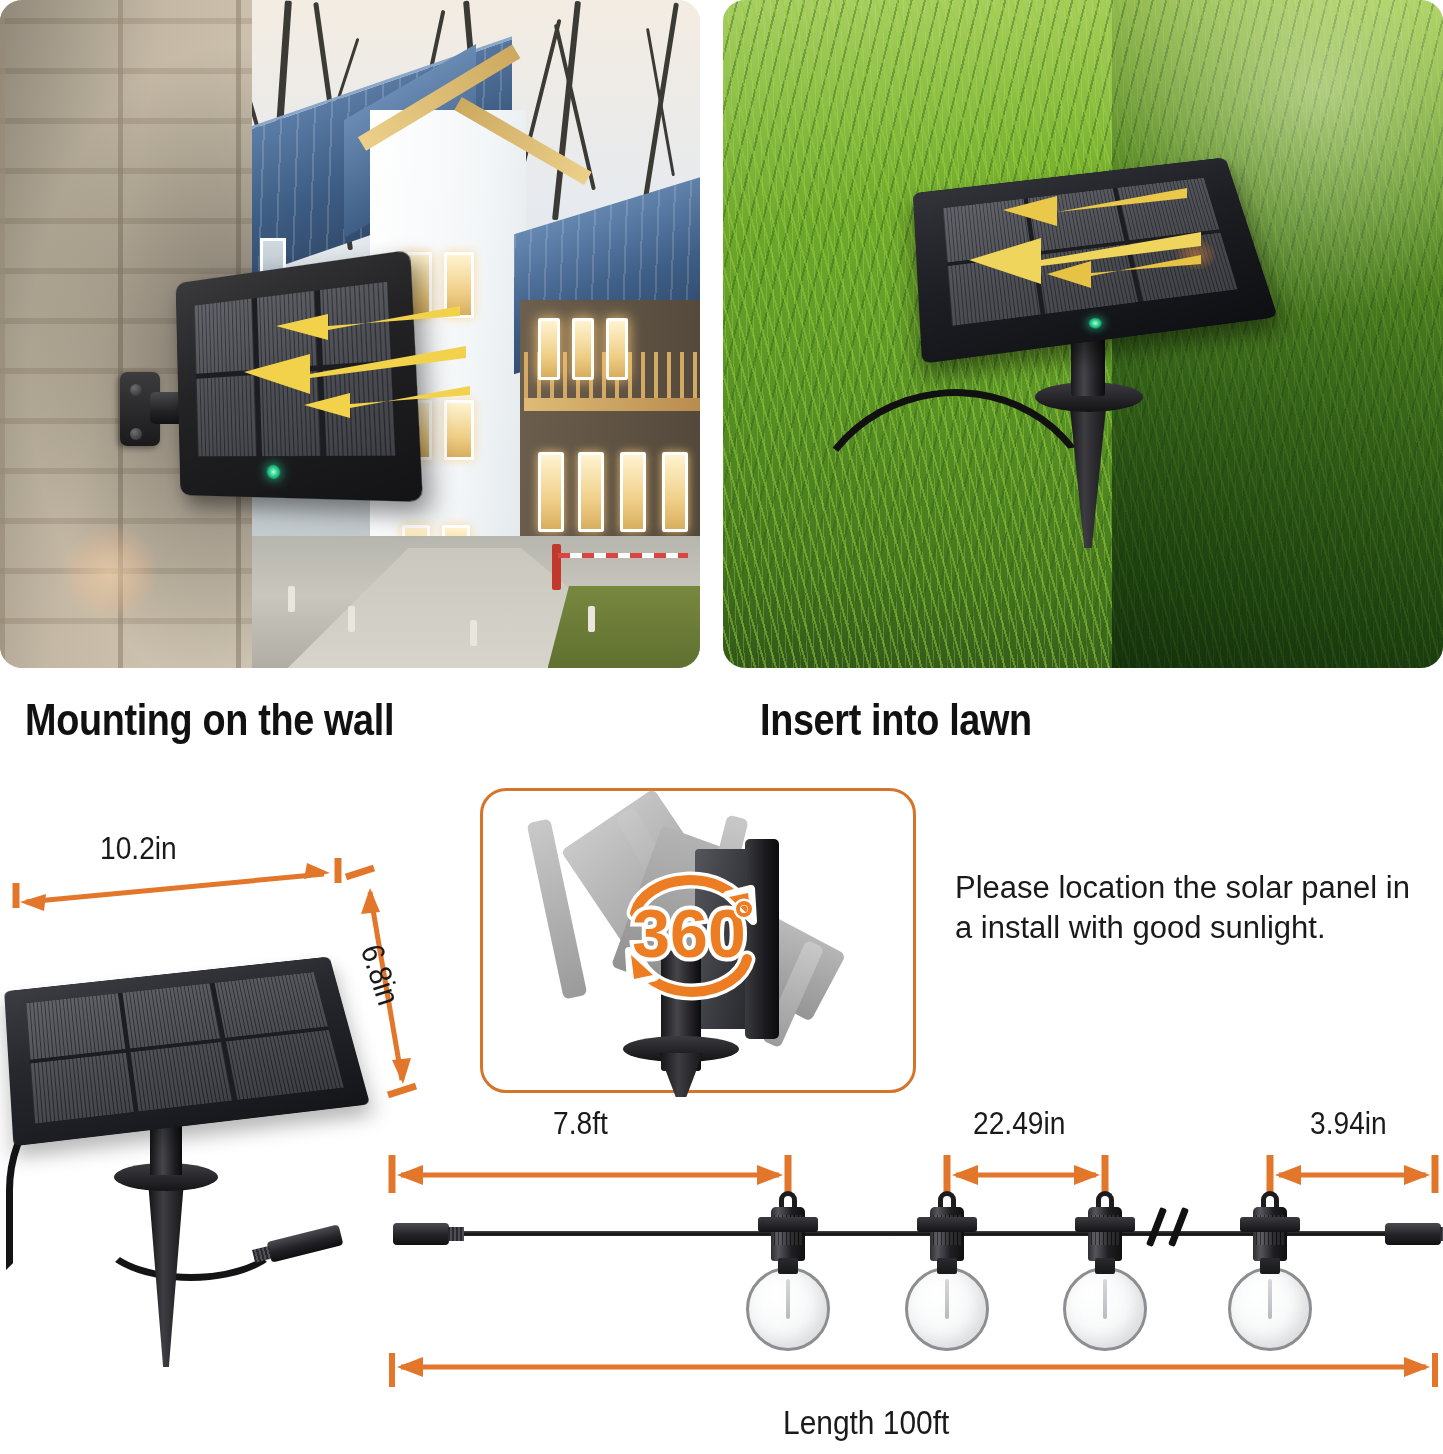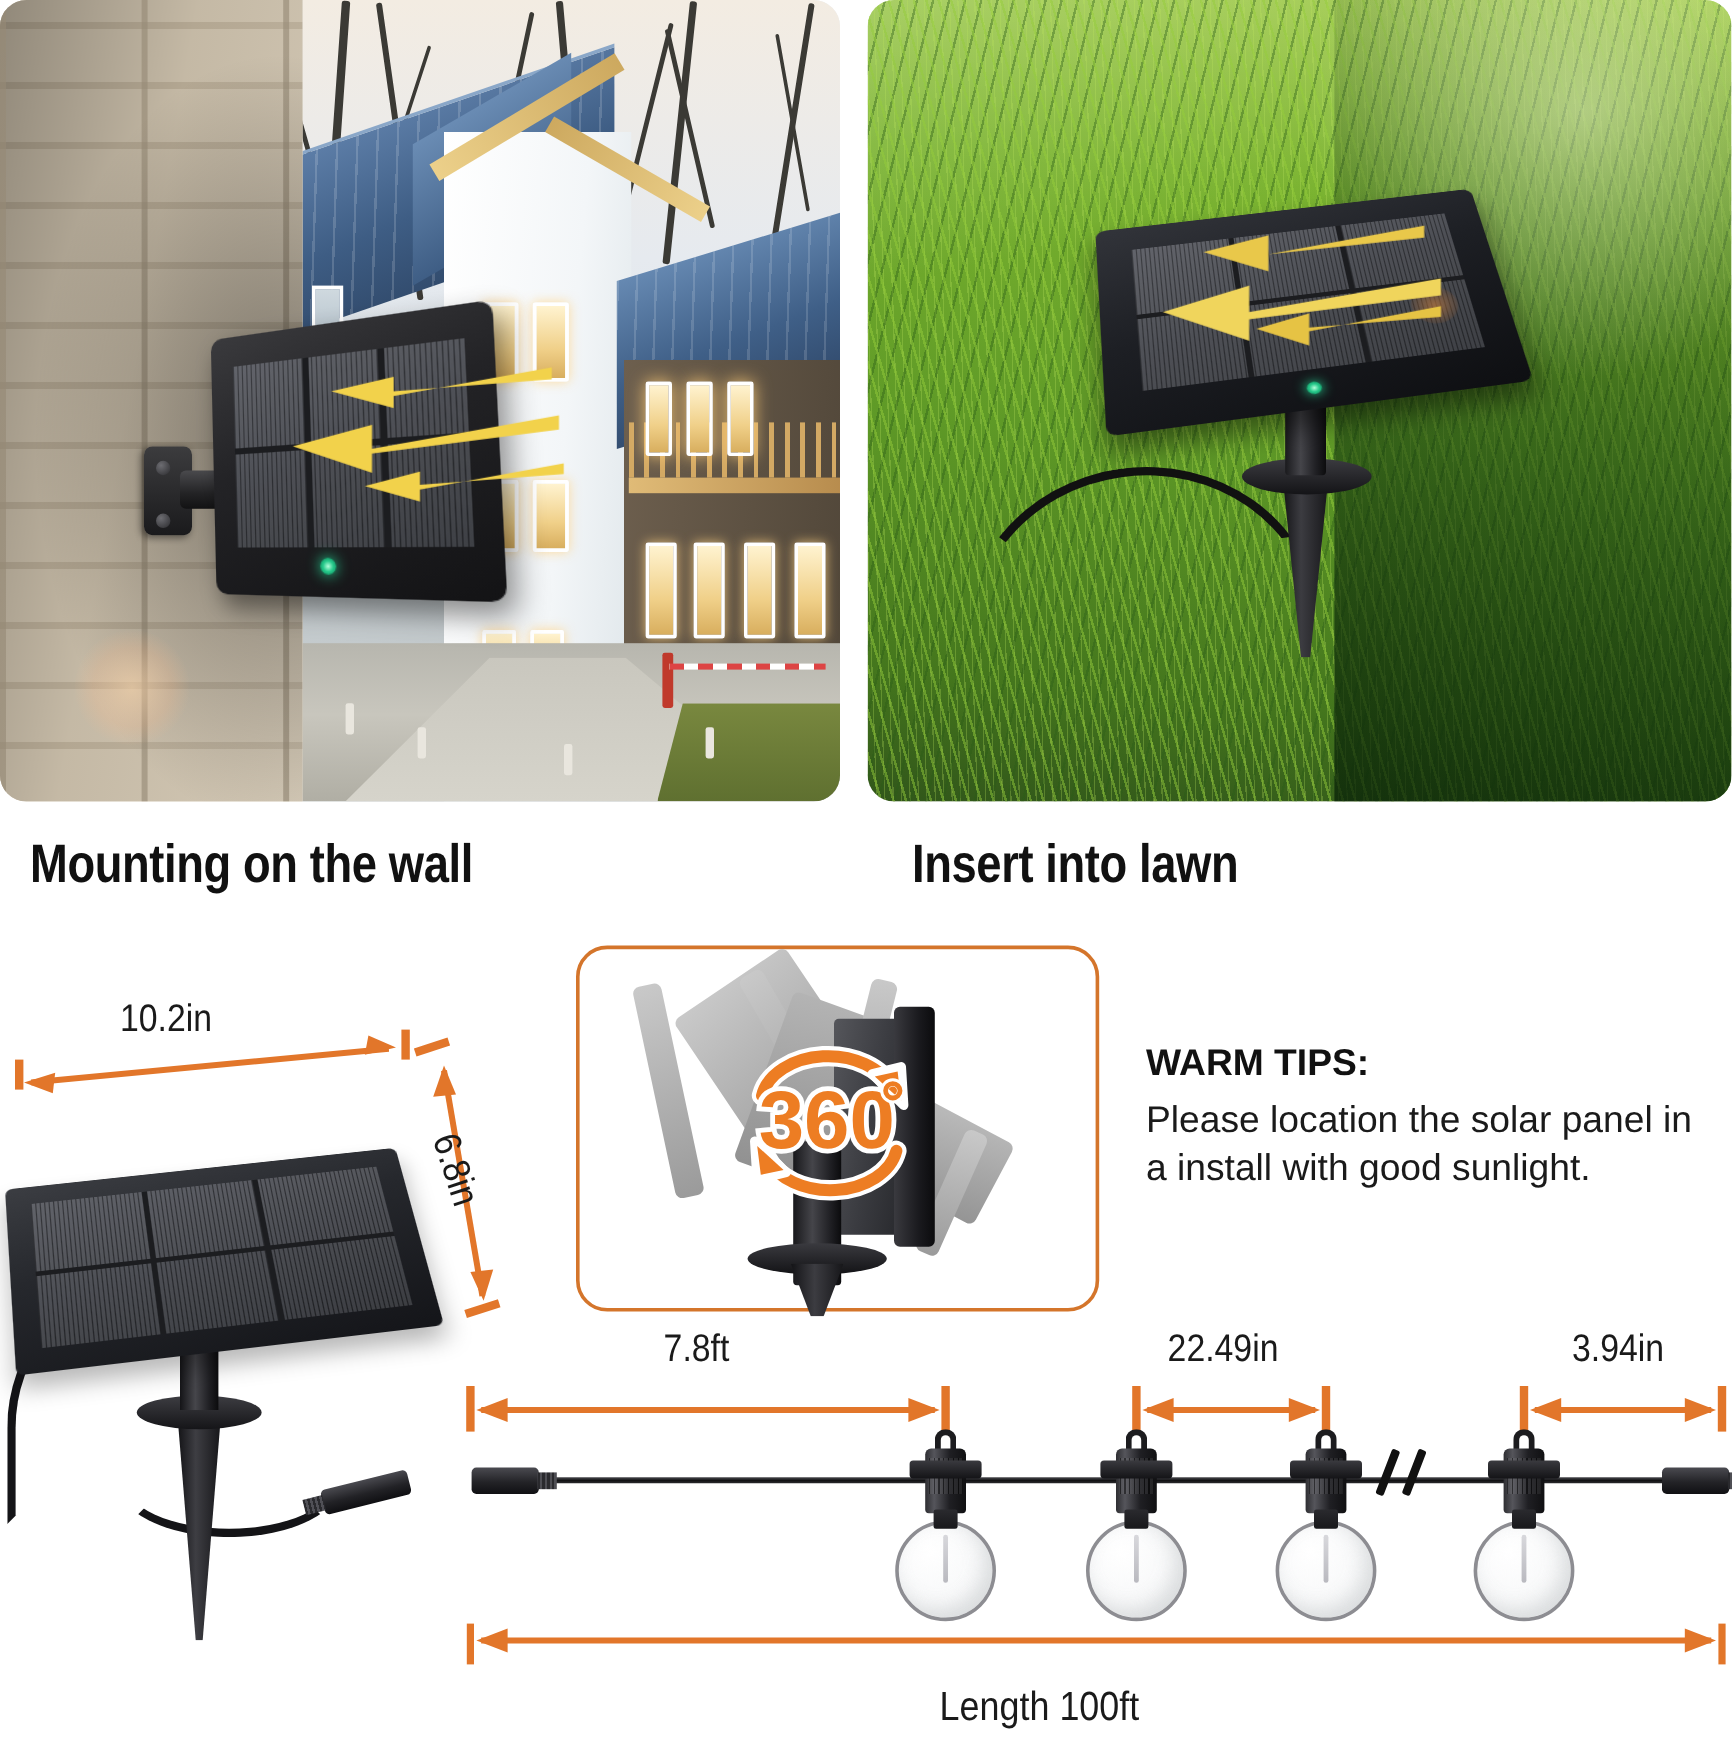--- a/index.html
+++ b/index.html
@@ -582,21 +582,20 @@
           <path d="M20 96 L42 116 L23 120 Z" fill="#ed7d23"></path>
 
           <text x="78" y="98" text-anchor="middle" font-family="Liberation Sans, sans-serif" font-size="68" font-weight="700" fill="#ed7d23" stroke="#ffffff" stroke-width="8" paint-order="stroke">360</text>
           <circle cx="133" cy="50" r="7" fill="none" stroke="#fff" stroke-width="7"></circle>
           <circle cx="133" cy="50" r="6" fill="none" stroke="#ed7d23" stroke-width="4"></circle>
         </svg>
       </div>
     </div>
 
     <div class="tips">
-      <div class="tips-head">WARM TIPS:</div>
       <div class="tips-line">Please location the solar panel in</div>
       <div class="tips-line">a install with good sunlight.</div>
     </div>
 
     <div class="string-area">
 
       <div class="dim-label" style="left:168px; top:-10px;">7.8ft</div>
       <div class="dim-label" style="left:588px; top:-10px;">22.49in</div>
       <div class="dim-label" style="left:925px; top:-10px;">3.94in</div>
 

